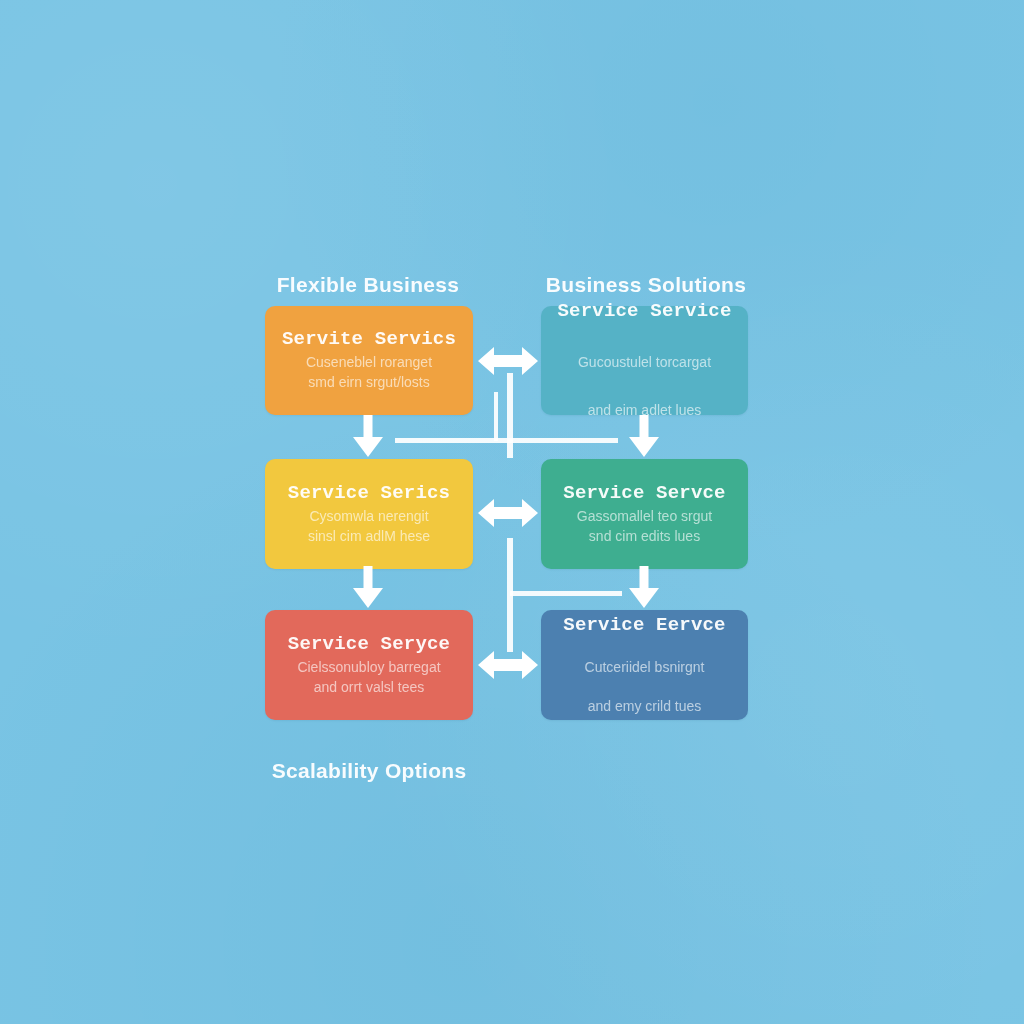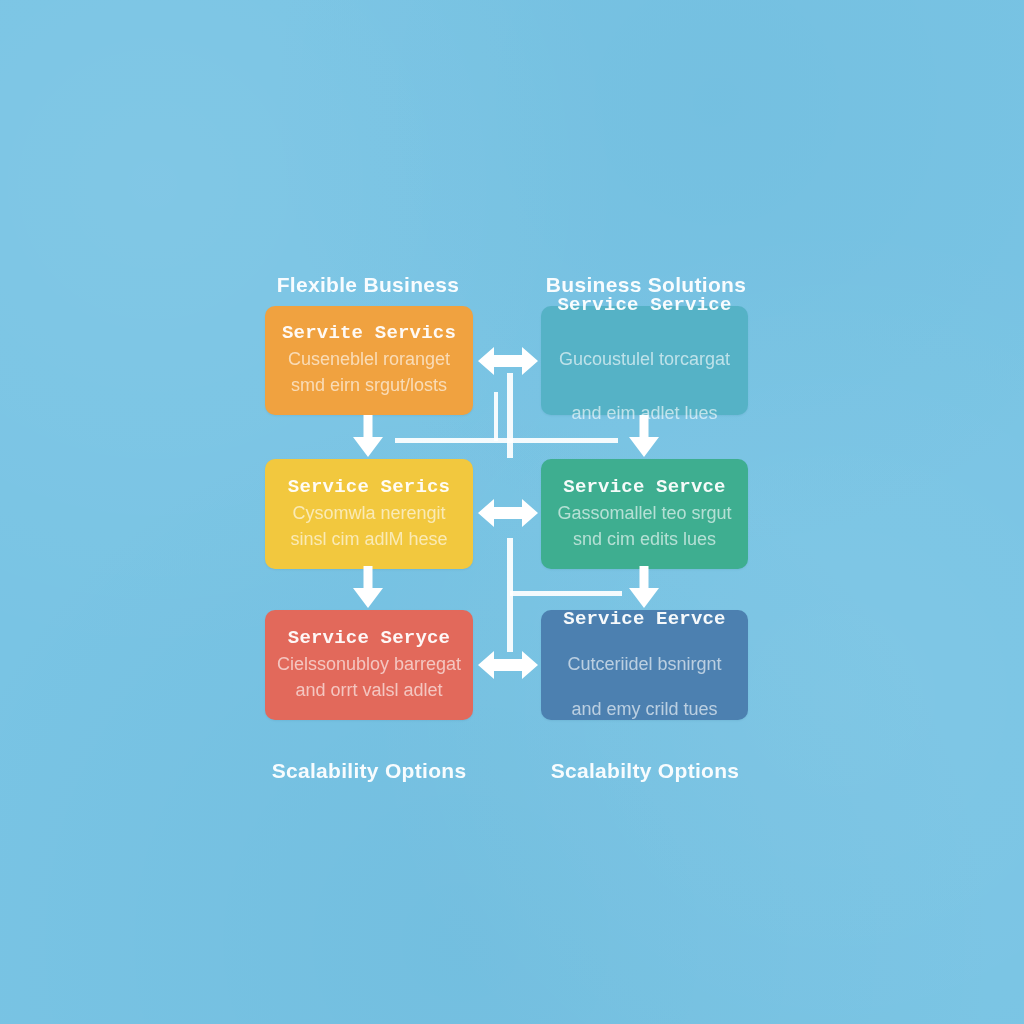--- a/index.html
+++ b/index.html
@@ -46,21 +46,21 @@
   .box-title {
     color: rgba(255,255,255,0.95);
     font-weight: bold;
     font-size: 19px;
     letter-spacing: 0.2px;
     margin-bottom: 3px;
     font-family: Liberation Mono, monospace;
   }
   .box-sub {
     color: rgba(255,255,255,0.62);
-    font-size: 18px;
+    font-size: 14px;
     line-height: 1.42;
   }
   .arrow { position: absolute; }
   .arrow svg { display: block; }
   .cline {
     position: absolute;
     background: rgba(255,255,255,0.92);
   }
   
   #box-tl { left: 265px; top: 306px; height: 109px; }
@@ -76,21 +76,20 @@
   #hdr-br { left: 495px; top: 744px; }
 </style>
 </head>
 <body>
 
 <div class="canvas" style="background-color: rgb(121, 196, 228);">
 
   <div class="hdr" id="hdr-tl">Flexible Business</div>
   <div class="hdr" id="hdr-tr">Business Solutions</div>
   <div class="hdr" id="hdr-bl">Scalability Options</div>
-  <div class="hdr" id="hdr-br">Scalabilty Options</div>
 
   <div class="box" id="box-tl" style="background-color: rgb(240, 162, 64);">
     <div class="box-title">Servite Servics</div>
     <div class="box-sub">Cuseneblel roranget</div>
     <div class="box-sub">smd eirn srgut/losts</div>
   </div>
   <div class="box" id="box-tr" style="background-color: rgb(85, 178, 198); gap: 28px;">
     <div class="box-title">Service Service</div>
     <div class="box-sub">Gucoustulel torcargat</div>
     <div class="box-sub">and eim adlet lues</div>
@@ -101,21 +100,21 @@
     <div class="box-sub">sinsl cim adlM hese</div>
   </div>
   <div class="box" id="box-mr" style="background-color: rgb(62, 174, 144);">
     <div class="box-title">Service Servce</div>
     <div class="box-sub">Gassomallel teo srgut</div>
     <div class="box-sub">snd cim edits lues</div>
   </div>
   <div class="box" id="box-bl" style="background-color: rgb(226, 105, 91);">
     <div class="box-title">Service Seryce</div>
     <div class="box-sub">Cielssonubloy barregat</div>
-    <div class="box-sub">and orrt valsl adlet</div>
+    <div class="box-sub">and orrt valsl tees</div>
   </div>
   <div class="box" id="box-br" style="background-color: rgb(76, 128, 176); gap: 19px;">
     <div class="box-title">Service Eervce</div>
     <div class="box-sub">Cutceriidel bsnirgnt</div>
     <div class="box-sub">and emy crild tues</div>
   </div>
 
   <div class="arrow" style="left:478px; top:342px;">
     <svg width="60" height="38" viewBox="0 0 60 38">
         <polygon fill="#FFFFFF" points="0,19 16,5 16,13 44,13 44,5 60,19 44,33 44,25 16,25 16,33"></polygon>

